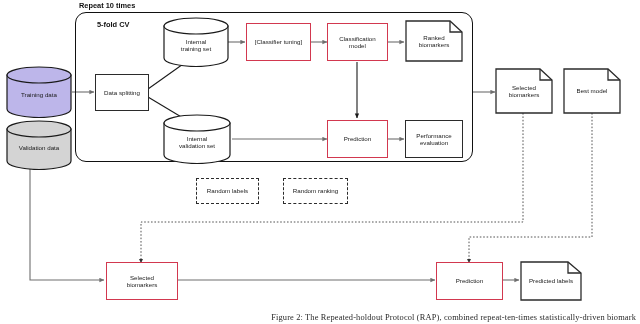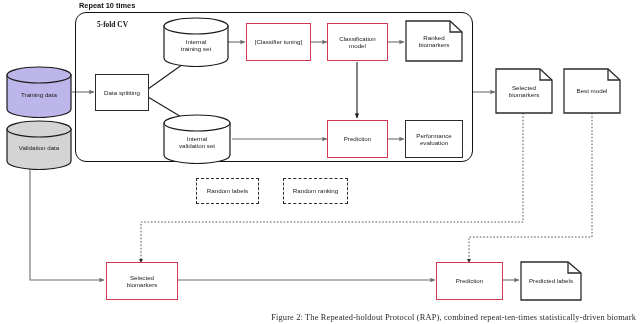--- a/index.html
+++ b/index.html
@@ -177,21 +177,21 @@
 
     <path d="M178,280 L435,280" stroke="#6e6e6e" stroke-width="1.1" fill="none" marker-end="url(#ah-gray)"></path>
 
     <path d="M503,280 L519,280" stroke="#6e6e6e" stroke-width="1.1" fill="none" marker-end="url(#ah-gray)"></path>
   </svg>
 
   <div class="grp-title" style="left:79px; top:1px;">Repeat 10 times</div>
 
   <div class="container-box" style="left:75px; top:12px; width:398px; height:150px;"></div>
 
-  <div class="grp-title" style="left:97px; top:20px;font-family:Liberation Serif, serif;">5-fold CV</div>
+  <div class="grp-title" style="left:97px; top:20px;">5-fold CV</div>
 
   <div class="cyl" style="left:6px; top:66px; width:66px; height:52px;">
     <svg class="cyl-svg" viewBox="0 0 66 52" preserveAspectRatio="none" xmlns="http://www.w3.org/2000/svg">
       <path d="M1,9 L1,43 A32,8.5 0 0 0 65,43 L65,9 Z" fill="#bdb6ea" stroke="#1a1a1a" stroke-width="1.2"></path>
       <ellipse cx="33" cy="9" rx="32" ry="8" fill="#bdb6ea" stroke="#1a1a1a" stroke-width="1.2"></ellipse>
     </svg>
     <div class="cyl-label" style="top:16px; height:26px;">Training data</div>
   </div>
 
   <div class="cyl" style="left:6px; top:120px; width:66px; height:50px;">

